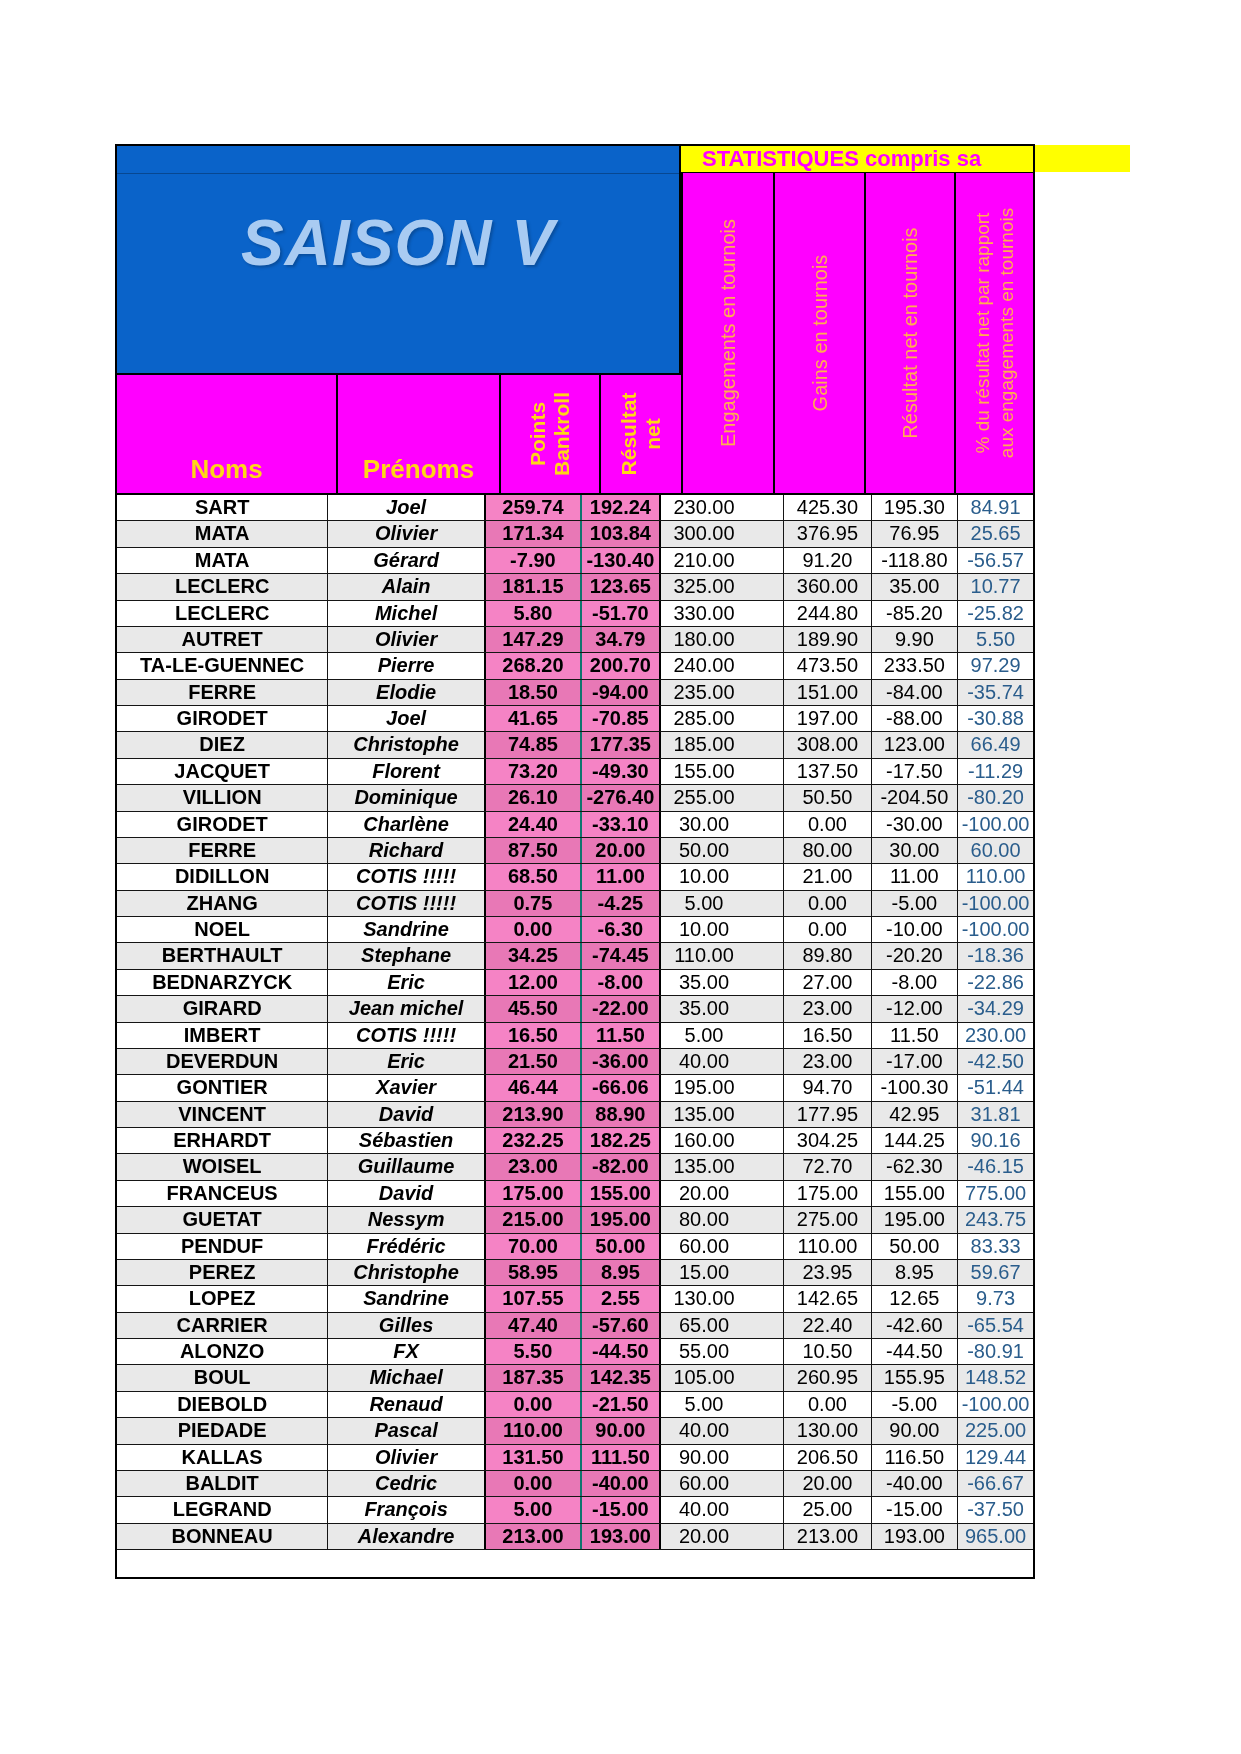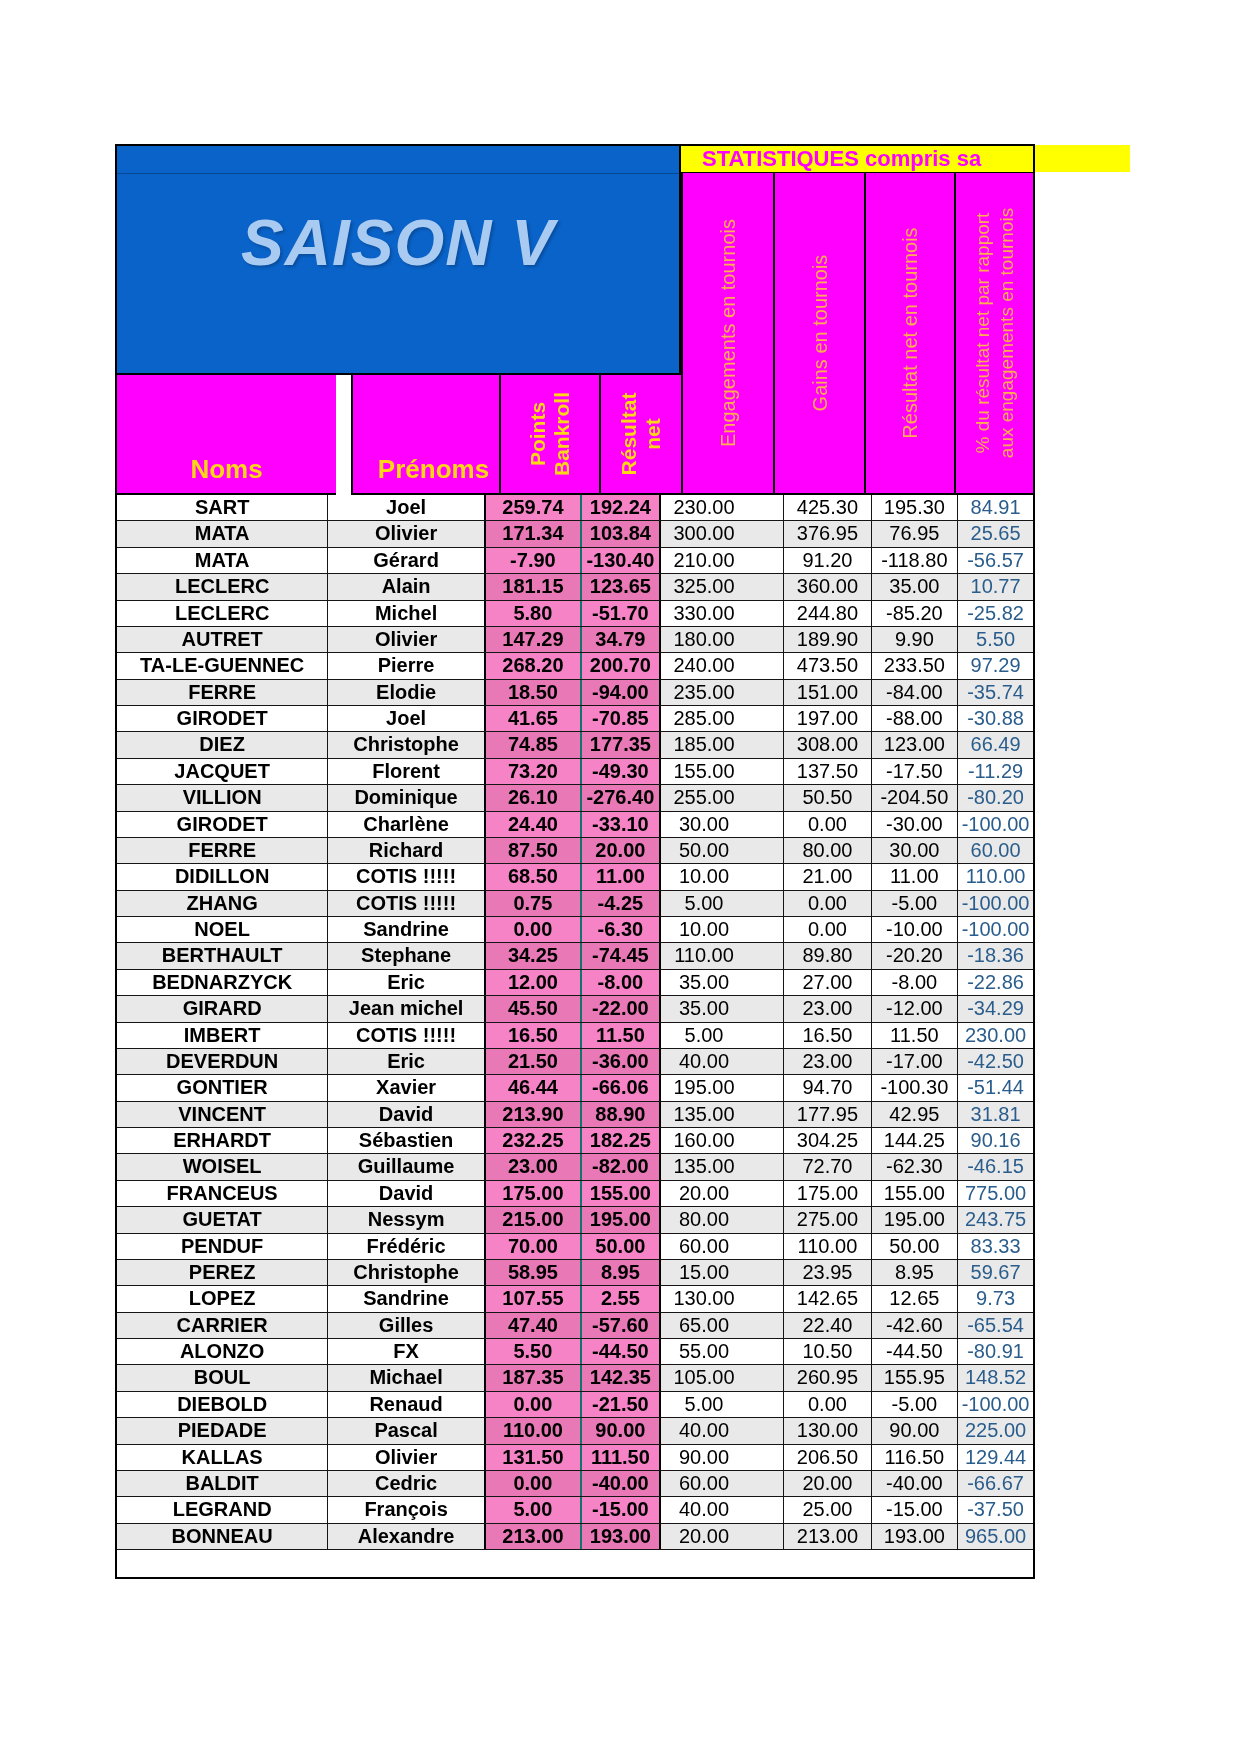--- a/index.html
+++ b/index.html
@@ -35,35 +35,35 @@
   .sc5{left:564px;width:92px;}
   .sc6{left:656px;width:91px;}
   .sc7{left:747px;width:90px;}
   .sc8{left:837px;width:79px;}
   .sc8 .rot{font-size:19px;}
 
   
   .hcell{position:absolute;top:229px;height:120px;background:#FF00FF;box-sizing:border-box;
          border-bottom:2px solid #000;display:flex;align-items:flex-end;justify-content:center;}
   .hc1{left:0;width:219px;}
-  .hc2{left:219px;width:163px;border-left:2px solid #000;margin-left:15px;}
+  .hc2{left:219px;width:163px;border-left:2px solid #000;}
   .hc3{left:382px;width:100px;border-left:2px solid #000;}
   .hc4{left:482px;width:82px;border-left:2px solid #000;}
   .hlabel{font-weight:bold;font-size:26px;color:#FFD617;padding-bottom:8px;}
   .hcell .rot{position:absolute;left:50%;top:50%;transform:translate(-50%,-50%) rotate(-90deg);
               white-space:pre;text-align:center;font-weight:bold;font-size:21px;line-height:24px;
               color:#FFD617;}
 
   
   .tbody{position:absolute;left:0;top:349px;width:916px;height:1082px;}
   .drow{display:flex;height:26.39px;box-sizing:border-box;border-bottom:1px solid #151515;background:#FFFFFF;}
   .drow:nth-child(even){background:#E9E9E9;}
   .dc{box-sizing:border-box;overflow:hidden;text-align:center;line-height:25px;font-size:20px;color:#000;}
   .c1{width:219px;font-weight:bold;}
-  .c2{width:163px;border-left:1px solid #151515;font-weight:bold;}
+  .c2{width:163px;border-left:1px solid #151515;font-weight:bold;font-style:italic;}
   .c3{width:100px;border-left:2px solid #000;font-weight:bold;}
   .c4{width:82px;border-left:2px solid #0f766e;font-weight:bold;}
   .c5{width:92px;border-left:2px solid #000;}
   .c6{width:91px;border-left:1px solid #151515;margin-left:36px;}
   .c7{width:90px;border-left:1px solid #151515;}
   .c8{width:79px;border-left:1px solid #151515;color:#2A5D8C;}
   .drow:nth-child(odd) .pink{background:#F583C5;}
   .drow:nth-child(even) .pink{background:#E878B6;}
 </style>
 </head>

